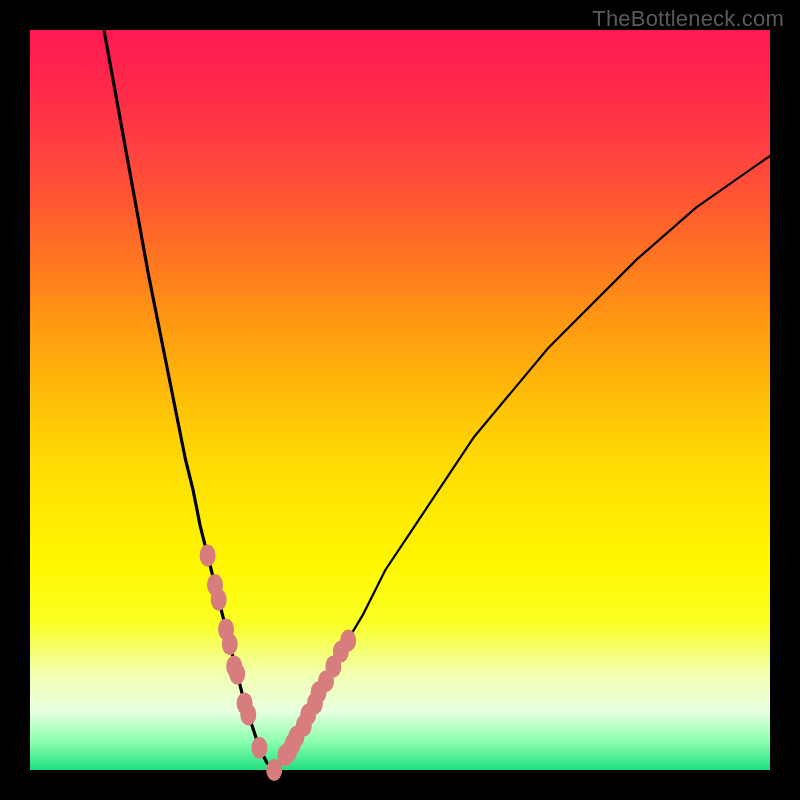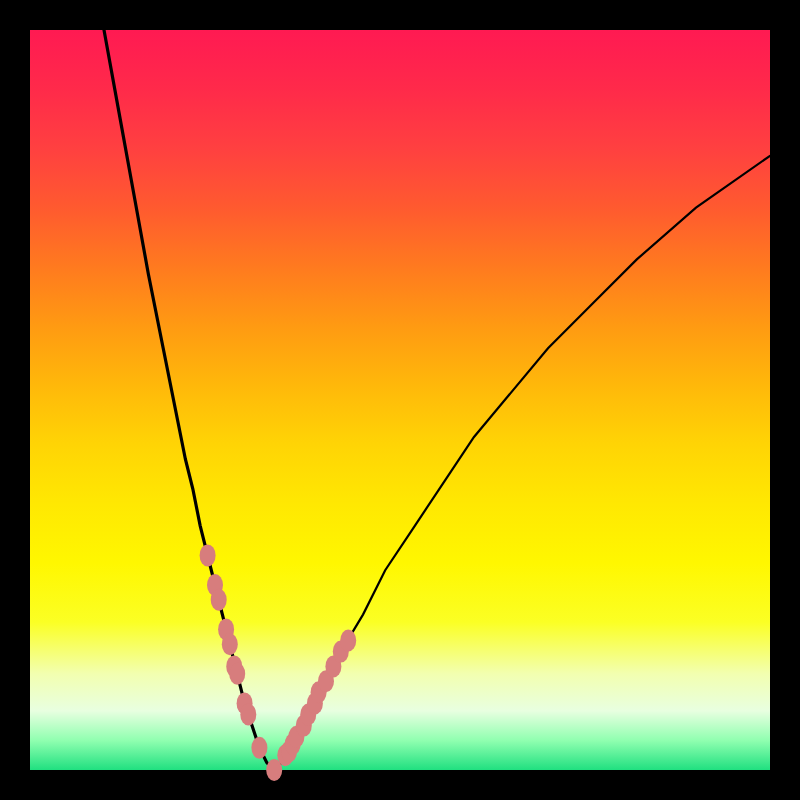--- a/index.html
+++ b/index.html
@@ -84,13 +84,14 @@
           <ellipse cx="278.24" cy="684.50" rx="8" ry="11" fill="#d77d7d"></ellipse>
           <ellipse cx="284.90" cy="673.40" rx="8" ry="11" fill="#d77d7d"></ellipse>
           <ellipse cx="288.60" cy="662.30" rx="8" ry="11" fill="#d77d7d"></ellipse>
           <ellipse cx="296.00" cy="651.20" rx="8" ry="11" fill="#d77d7d"></ellipse>
           <ellipse cx="303.40" cy="636.40" rx="8" ry="11" fill="#d77d7d"></ellipse>
           <ellipse cx="310.80" cy="621.60" rx="8" ry="11" fill="#d77d7d"></ellipse>
           <ellipse cx="318.20" cy="610.50" rx="8" ry="11" fill="#d77d7d"></ellipse>
         </g>
     </svg>
   </div>
+  <div class="watermark">TheBottleneck.com</div>
 </div>
 
 </body></html>

